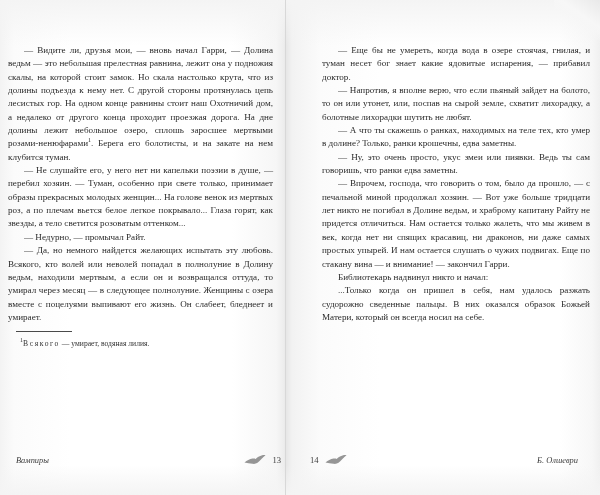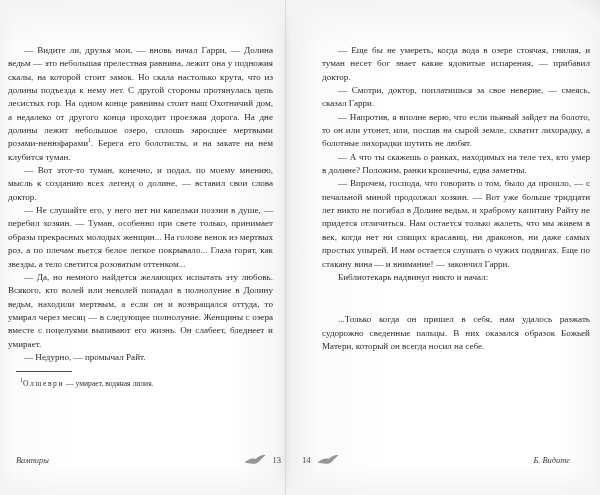--- a/index.html
+++ b/index.html
@@ -83,21 +83,21 @@
   }
   .page-left  .textblock { left: 8px;  width: 265px; }
   .page-right .textblock { left: 36px; width: 268px; }
 
   p.para {
     margin: 0;
     text-indent: 16px;
     text-align: justify;
     text-justify: inter-word;
   }
-  p.para.gap-before { margin-top: 29px; }
+  p.para.gap-before { margin-top: 0; }
 
   .fn-rule {
     width: 56px;
     height: 0;
     border-top: 1px solid #4a4a4a;
     margin: 7px 0 3px 8px;
   }
   .footnote {
     font-size: 7.6px;
     line-height: 10px;
@@ -120,21 +120,21 @@
     position: absolute;
     bottom: 28px;
     height: 14px;
     display: flex;
     align-items: center;
     font-size: 8.4px;
     font-style: italic;
     color: #3a3a3a;
   }
   .page-left .footer  { left: 16px;  width: 265px; }
-  .page-right .footer { left: 16px; width: 268px; }
+  .page-right .footer { left: 24px; width: 268px; }
 
   .footer .spacer { flex: 1 1 auto; }
   .folio {
     font-style: normal;
     font-size: 8.6px;
     color: #3d3d3d;
   }
   .bat {
     display: inline-block;
     width: 22px;
@@ -155,28 +155,27 @@
   <div class="top-wash"></div>
   <div class="bottom-wash"></div>
   <div class="corner-fold"></div>
   <div class="gutter-line"></div>
 
   <div class="page page-left">
     <div class="textblock">
 
       <p class="para"><span>— Видите ли, друзья мои, — вновь начал Гарри, — Долина ведьм — это небольшая прелестная равнина, лежит она у подножия скалы, на которой стоит замок. Но скала настолько крута, что из долины подъезда к нему нет. С другой стороны протянулась цепь лесистых гор. На одном конце равнины стоит наш Охотничий дом, а недалеко от другого конца проходит проезжая дорога. На дне долины лежит небольшое озеро, сплошь заросшее мертвыми розами-ненюфарами</span><sup class="fn-ref">1</sup><span>. Берега его болотисты, и на закате на нем клубится туман.</span></p>
 
-      <p class="para">— Вот этот-то туман, конечно, и подал, по моему мнению, мысль к созданию всех легенд о долине, — вставил свои слова доктор.</p>
       <p class="para">— Не слушайте его, у него нет ни капельки поэзии в душе, — перебил хозяин. — Туман, особенно при свете только, принимает образы прекрасных молодых женщин... На голове венок из мертвых роз, а по плечам вьется белое легкое покрывало... Глаза горят, как звезды, а тело светится розоватым оттенком...</p>
+      <p class="para">— Недурно, — промычал Райт.</p>
       <p class="para">— Да, но немного найдется желающих испытать эту любовь. Всякого, кто волей или неволей попадал в полнолуние в Долину ведьм, находили мертвым, а если он и возвращался оттуда, то умирал через месяц — в следующее полнолуние. Женщины с озера вместе с поцелуями выпивают его жизнь. Он слабеет, бледнеет и умирает.</p>
-      <p class="para">— Недурно, — промычал Райт.</p>
 
       <div class="fn-rule"></div>
 
-      <p class="footnote"><span class="fn-mark">1</span><span class="spaced">Олшеври</span> <span>— умирает, водяная лилия.</span></p>
+      <p class="footnote"><span class="fn-mark">1</span><span class="spaced">Всякого</span> <span>— умирает, водяная лилия.</span></p>
     </div>
 
     <div class="footer footer-left-book">
       <span>Вампиры</span>
       <span class="spacer"></span>
       <span class="bat">
         <svg viewBox="0 0 44 20" width="22" height="10" aria-hidden="true">
           <path fill="#6f6f6f" d="M1 15 C6 11, 11 8, 17 7 C20 6.6, 22 6.9, 23.4 7.8
                  C25.6 5.2, 29.6 2.6, 35 1 C38 0.2, 41 0, 43 0.4
                  C40.5 2.4, 37.5 5.2, 34.4 8.6 C31.6 11.6, 29.2 14, 27 15.6
@@ -184,37 +183,37 @@
         </svg>
       </span>
       <span class="gap-s"></span>
       <span class="folio">13</span>
     </div>
   </div>
 
   <div class="page page-right">
     <div class="textblock">
       <p class="para">— Еще бы не умереть, когда вода в озере стоячая, гнилая, и туман несет бог знает какие ядовитые испарения, — прибавил доктор.</p>
-      <p class="para">— Смотри, доктор, поплатишься за свое неверие, — смеясь, сказал Гарри.</p>
       <p class="para">— Напротив, я вполне верю, что если пьяный зайдет на болото, то он или утонет, или, поспав на сырой земле, схватит лихорадку, а болотные лихорадки шутить не любят.</p>
-      <p class="para">— А что ты скажешь о ранках, находимых на теле тех, кто умер в долине? Положим, ранки крошечны, едва заметны.</p>
+      <p class="para">— А что ты скажешь о ранках, находимых на теле тех, кто умер в долине? Только, ранки крошечны, едва заметны.</p>
+      <p class="para">— Ну, это очень просто, укус змеи или пиявки. Ведь ты сам говоришь, что ранки едва заметны.</p>
       <p class="para">— Впрочем, господа, что говорить о том, было да прошло, — с печальной миной продолжал хозяин. — Вот уже больше тридцати лет никто не погибал в Долине ведьм, и храброму капитану Райту не придется отличиться. Нам остается только жалеть, что мы живем в век, когда нет ни спящих красавиц, ни драконов, ни даже самых простых упырей. И нам остается слушать о чужих подвигах. Еще по стакану вина — и внимание! — закончил Гарри.</p>
       <p class="para">Библиотекарь надвинул никто и начал:</p>
       <p class="para gap-before">...Только когда он пришел в себя, нам удалось разжать судорожно сведенные пальцы. В них оказался образок Божьей Матери, который он всегда носил на себе.</p>
     </div>
 
     <div class="footer">
       <span class="folio">14</span>
       <span class="gap-s"></span>
       <span class="bat">
         <svg viewBox="0 0 44 20" width="22" height="10" aria-hidden="true">
           <path fill="#6f6f6f" d="M1 15 C6 11, 11 8, 17 7 C20 6.6, 22 6.9, 23.4 7.8
                  C25.6 5.2, 29.6 2.6, 35 1 C38 0.2, 41 0, 43 0.4
                  C40.5 2.4, 37.5 5.2, 34.4 8.6 C31.6 11.6, 29.2 14, 27 15.6
                  C24.4 17.4, 21 18.1, 17 17.6 C11.6 17, 5.8 16.2, 1 15 Z"></path>
         </svg>
       </span>
       <span class="spacer"></span>
-      <span>Б. Видите</span>
+      <span>Б. Олшеври</span>
     </div>
   </div>
 
 </div>
 
 </body></html>

